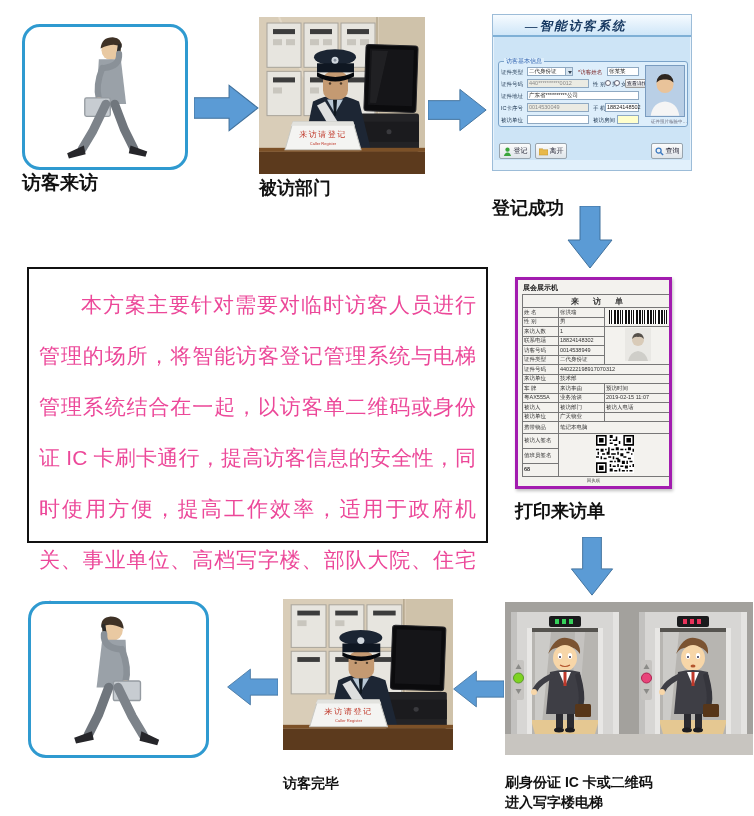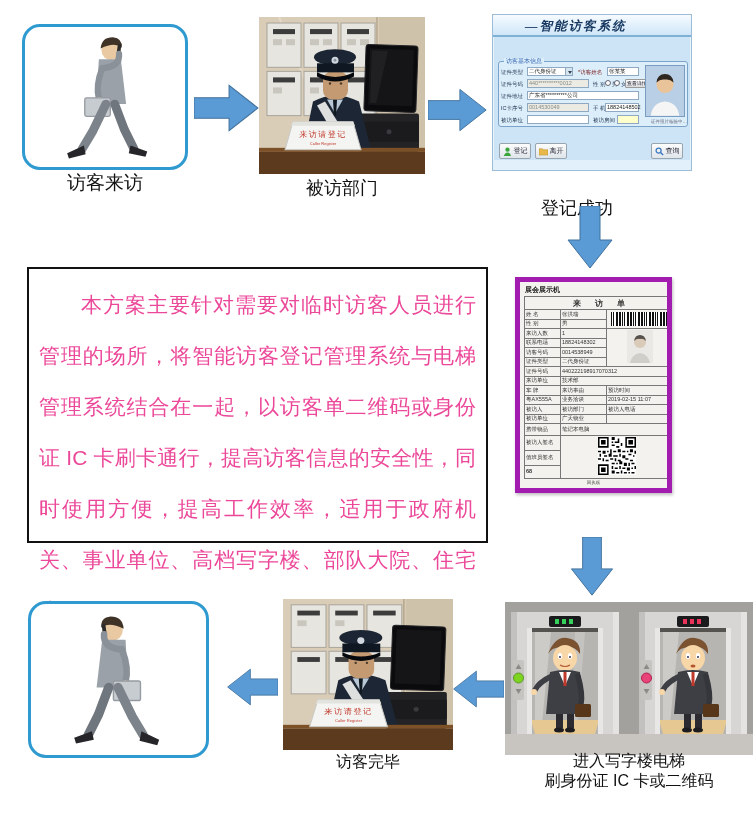--- a/index.html
+++ b/index.html
@@ -2,24 +2,24 @@
 <html style="--arrow-blue: #5b9bd5; --arrow-border: #41719c; --box-border-blue: #2f9ad0; --window-bg: #cde4f6; --highlight-yellow: #ffffcc; --sign-red: #c0392b;"><head>
 <meta charset="utf-8">
 <style>
   :root{
     --arrow-blue:#5b9bd5; --arrow-border:#41719c; --box-border-blue:#2f9ad0;
     --window-bg:#cde4f6; --highlight-yellow:#ffffcc; --sign-red:#c0392b;
   }
   *{margin:0;padding:0;box-sizing:border-box;}
   body{background:#fff;font-family:"Liberation Sans","DejaVu Sans",sans-serif;}
   #canvas{position:relative;width:754px;height:816px;background:#fff;overflow:hidden;}
-  .step-label{position:absolute;text-align:center;font-weight:400;color:#111;}
+  .step-label{position:absolute;font-weight:700;color:#111;}
   .lbl-lg{font-size:19px;}
   .lbl-md{font-size:18px;}
-  .lbl-sm{font-size:16px;line-height:20px;}
+  .lbl-sm{font-size:14px;line-height:20px;margin-top:21px;}
 
   .round-box{position:absolute;border:3px solid var(--box-border-blue);border-radius:18px;background:#fff;display:flex;align-items:center;justify-content:center;}
   .mirror{transform:scaleX(-1);}
 
   .arrow-svg{position:absolute;}
 
   .photo-frame{position:absolute;overflow:hidden;}
   .photo-frame svg{display:block;width:100%;height:100%;}
 
   
@@ -41,21 +41,21 @@
   .vs-select .dd::after{content:"";position:absolute;left:1.5px;top:3px;border:2px solid transparent;border-top:3px solid #345;}
   .radio{position:absolute;font-size:5.5px;line-height:9px;color:#223a55;white-space:nowrap;}
   .radio::before{content:"";display:inline-block;width:4px;height:4px;border:1px solid #667;border-radius:50%;background:#fff;margin-right:1px;vertical-align:0;}
   .mini-btn{position:absolute;height:9px;font-size:5px;line-height:7px;color:#223;background:linear-gradient(#fdfdfd,#dcdcdc);border:1px solid #9a9a9a;border-radius:1px;padding:0 1px;}
   #vs-photo{position:absolute;right:6px;top:50px;width:40px;height:52px;border:1px solid #7a9cc0;background:#b9cfe6;}
   #vs-photo-note{position:absolute;right:4px;top:104px;font-size:4.5px;color:#667;}
   .tool-btn{position:absolute;width:32px;height:16px;background:linear-gradient(#fcfcfc,#dfe5ea);border:1px solid #98a4ae;border-radius:2px;display:flex;align-items:center;justify-content:center;gap:2px;font-size:7px;color:#223;padding:0;}
   #vs-bottomstrip{position:absolute;left:0;bottom:0;width:100%;height:10px;background:#e1f0fb;}
 
   
-  #slip{position:absolute;left:515px;top:277px;width:157px;max-height:219px;background:#f3f2ee;border:5px solid #a21caf;box-shadow:1px 2px 3px rgba(0,0,0,.25);padding:3px 4px;overflow:hidden;}
+  #slip{position:absolute;left:515px;top:277px;width:157px;max-height:219px;background:#f3f2ee;border:3px solid #a21caf;box-shadow:1px 2px 3px rgba(0,0,0,.25);padding:3px 4px;overflow:hidden;}
   #slip-header{font-size:7px;font-weight:700;color:#222;margin:0 0 1px 1px;}
   #slip table{width:149px;border-collapse:collapse;table-layout:fixed;}
   #slip td{border:1px solid #777;font-size:5.5px;line-height:7.5px;color:#333;padding:0.5px 1px;overflow:hidden;white-space:nowrap;vertical-align:middle;}
   #slip .t-title{font-size:8px;font-weight:700;text-align:center;letter-spacing:14px;text-indent:14px;line-height:11px;}
   .barcode{width:58px;height:14px;margin:0 auto;background:repeating-linear-gradient(90deg,#111 0 1px,#fff 1px 2px,#111 2px 3px,#fff 3px 5px,#111 5px 7px,#fff 7px 8px,#111 8px 10px,#fff 10px 11px);}
   #slip-footer{text-align:center;font-size:4.5px;color:#444;margin-top:1px;}
 
   
   #elevators{position:absolute;left:505px;top:602px;width:248px;height:153px;}
 </style>
@@ -334,20 +334,21 @@
       <tr style="height:14px;">
         <td>值班员签名</td>
       </tr>
       <tr style="height:12px;">
         <td style="font-weight:700;">68</td>
       </tr>
     </tbody>
       </table>
     <div id="slip-footer">回执联</div>
   </div>
+  <div class="step-label lbl-md" style="left:515px;top:499px;width:158px;">打印来访单</div>
 
   <svg class="arrow-svg" style="left:564px;top:537px;width:56px;height:60px;" viewBox="0 0 48 64">
     <polygon points="14,0 34,0 34,34 46,34 24,62 2,34 14,34" fill="var(--arrow-blue)" stroke="var(--arrow-border)" stroke-width="1"></polygon>
   </svg>
 
   <div id="elevators" class="photo-frame">
     <svg viewBox="0 0 248 153" preserveAspectRatio="none">
       <rect width="248" height="153" fill="#a3a19d"></rect>
       <rect y="132" width="248" height="21" fill="#c8c5c0"></rect>
       <g>
@@ -425,22 +426,22 @@
           <rect x="198" y="102" width="16" height="13" rx="1.5" fill="#573619"></rect>
           <rect x="179" y="112" width="7" height="14" fill="#2a2a30"></rect>
             <rect x="190" y="112" width="7" height="14" fill="#2a2a30"></rect>
           <ellipse cx="182" cy="128" rx="5" ry="2.5" fill="#1c1c20"></ellipse>
             <ellipse cx="193" cy="128" rx="5" ry="2.5" fill="#1c1c20"></ellipse>
         </g>
       </g>
     </svg>
   </div>
   <div class="step-label lbl-sm" style="left:505px;top:751px;width:248px;">
+    <div>刷身份证 IC 卡或二维码</div>
     <div>进入写字楼电梯</div>
-    <div>刷身份证 IC 卡或二维码</div>
   </div>
 
   <svg class="arrow-svg mirror" style="left:452px;top:666px;width:52px;height:46px;" viewBox="0 0 64 48">
     <polygon points="0,14 34,14 34,2 62,24 34,46 34,34 0,34" fill="var(--arrow-blue)" stroke="var(--arrow-border)" stroke-width="1"></polygon>
   </svg>
 
   <div class="photo-frame" style="left:283px;top:599px;width:170px;height:151px;">
     <svg viewBox="0 0 166 156" preserveAspectRatio="none">
       <g>
         <rect width="166" height="156" fill="#d9cdb8"></rect>

